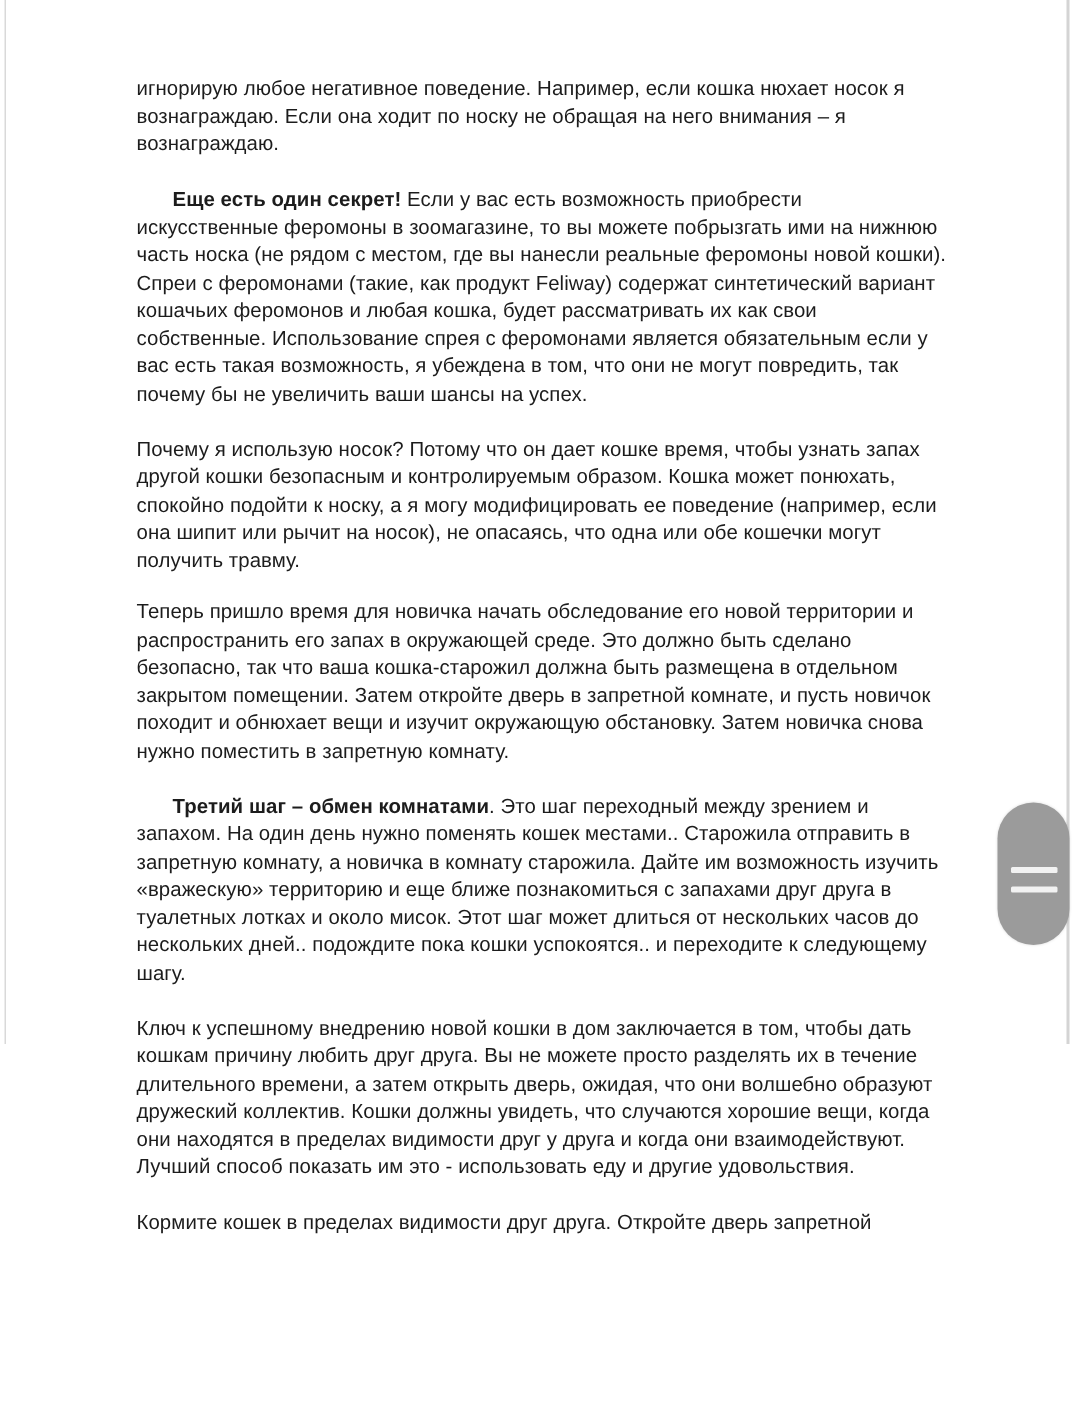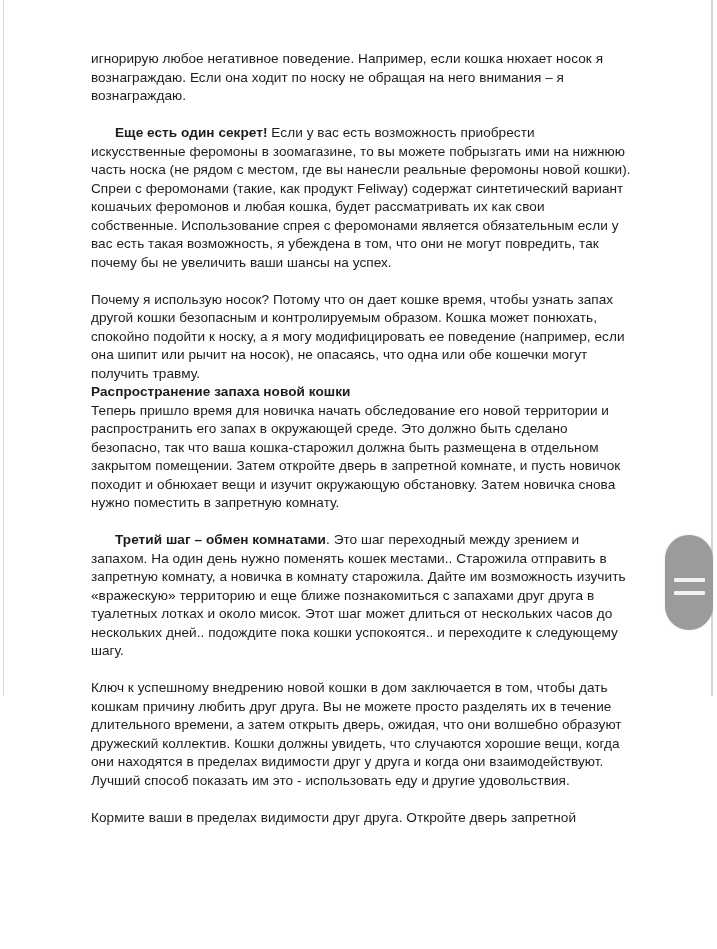--- a/index.html
+++ b/index.html
@@ -33,21 +33,21 @@
       font-size: 13.6px;
       line-height: 18.5px;
       color: #1c1c1c;
       letter-spacing: 0.05px;
     }
     .para {
       margin: 0 0 18.5px 0;
       white-space: normal;
     }
     .para.tight {
-      margin-bottom: 0;
+      margin-bottom: 16px;
     }
     .bold {
       font-weight: bold;
       padding-left: 24px;
     }
     .heading {
       font-weight: bold;
       display: block;
     }
     .handle {
@@ -85,34 +85,33 @@
     <p class="para">
       <span class="bold">Еще есть один секрет!</span><span> Если у вас есть возможность приобрести искусственные феромоны в зоомагазине, то вы можете побрызгать ими на нижнюю часть носка (не рядом с местом, где вы нанесли реальные феромоны новой кошки). Спреи с феромонами (такие, как продукт Feliway) содержат синтетический вариант кошачьих феромонов и любая кошка, будет рассматривать их как свои собственные. Использование спрея с феромонами является обязательным если у вас есть такая возможность, я убеждена в том, что они не могут повредить, так почему бы не увеличить ваши шансы на успех.</span>
     </p>
 
     <p class="para tight">
       <span>Почему я использую носок? Потому что он дает кошке время, чтобы узнать запах другой кошки безопасным и контролируемым образом. Кошка может понюхать, спокойно подойти к носку, а я могу модифицировать ее поведение (например, если она шипит или рычит на носок), не опасаясь, что одна или обе кошечки могут получить травму.</span>
     </p>
 
 
     <div class="para">
-      <span class="heading">Распространение запаха новой кошки</span>
       <span>Теперь пришло время для новичка начать обследование его новой территории и распространить его запах в окружающей среде. Это должно быть сделано безопасно, так что ваша кошка-старожил должна быть размещена в отдельном закрытом помещении. Затем откройте дверь в запретной комнате, и пусть новичок походит и обнюхает вещи и изучит окружающую обстановку. Затем новичка снова нужно поместить в запретную комнату.</span>
     </div>
 
     <p class="para">
       <span class="bold">Третий шаг – обмен комнатами</span><span>. Это шаг переходный между зрением и запахом. На один день нужно поменять кошек местами.. Старожила отправить в запретную комнату, а новичка в комнату старожила. Дайте им возможность изучить «вражескую» территорию и еще ближе познакомиться с запахами друг друга в туалетных лотках и около мисок. Этот шаг может длиться от нескольких часов до нескольких дней.. подождите пока кошки успокоятся.. и переходите к следующему шагу.</span>
     </p>
 
     <div class="para">
       <span>Ключ к успешному внедрению новой кошки в дом заключается в том, чтобы дать кошкам причину любить друг друга. Вы не можете просто разделять их в течение длительного времени, а затем открыть дверь, ожидая, что они волшебно образуют дружеский коллектив. Кошки должны увидеть, что случаются хорошие вещи, когда они находятся в пределах видимости друг у друга и когда они взаимодействуют. Лучший способ показать им это - использовать еду и другие удовольствия.</span>
     </div>
 
     <p class="para">
-      <span>Кормите ваши в пределах видимости друг друга. Откройте дверь запретной</span>
+      <span>Кормите кошек в пределах видимости друг друга. Откройте дверь запретной</span>
     </p>
 
   </div>
 </div>
 
 <div class="handle">
   <span>
     <span class="bar b1"></span>
     <span class="bar b2"></span>
   </span>

